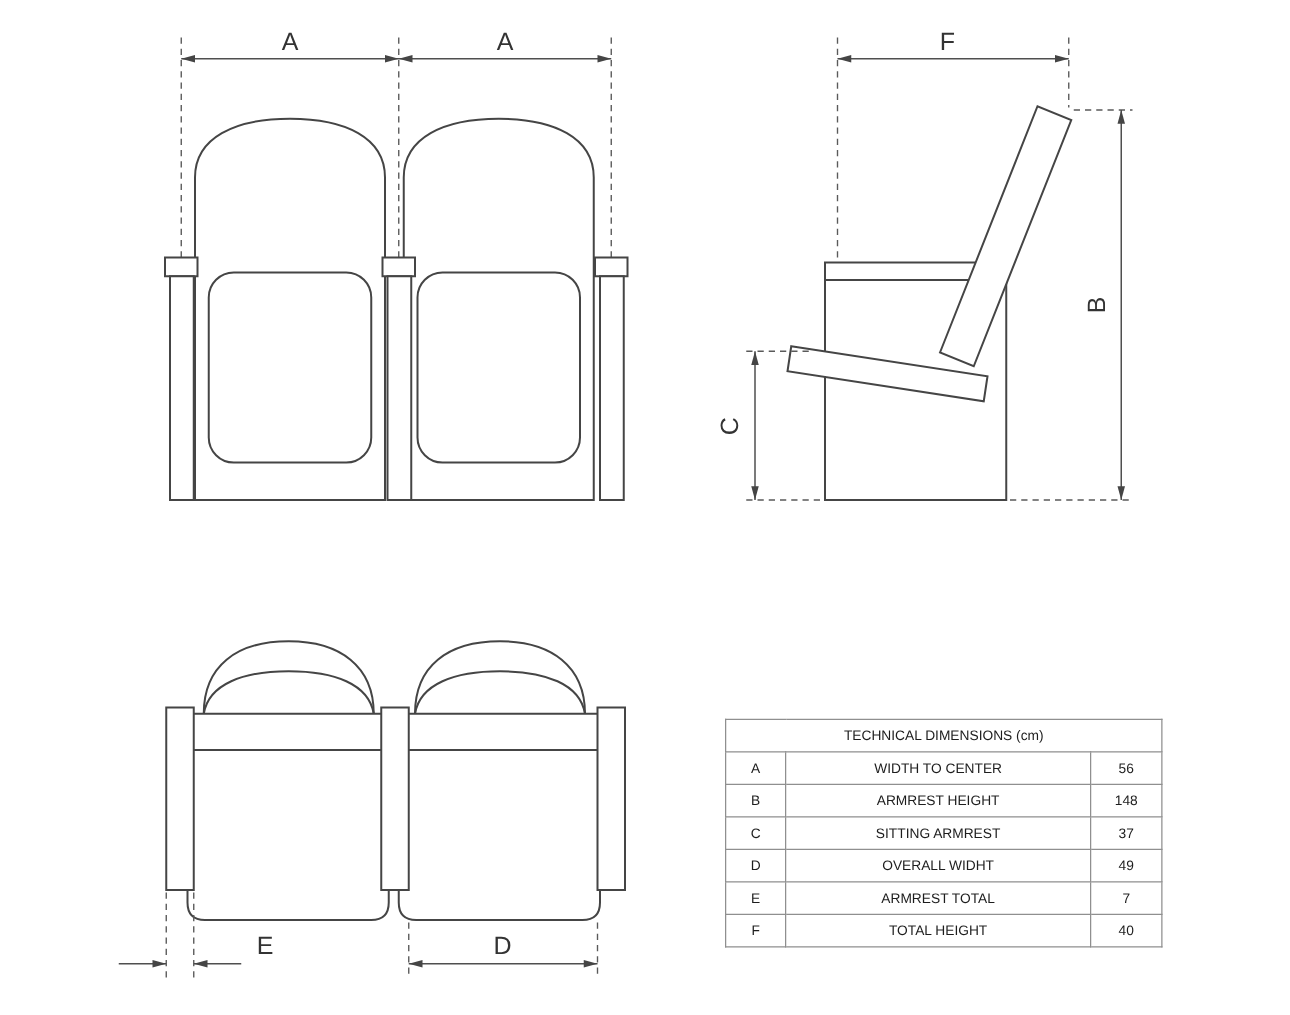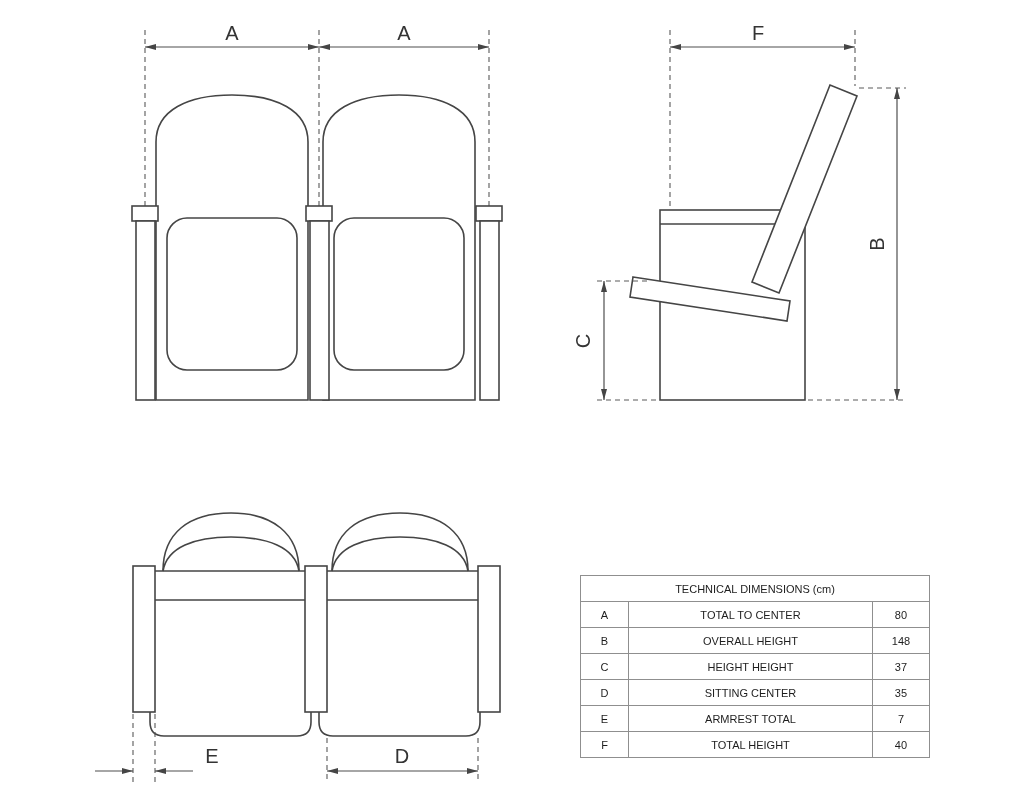--- a/index.html
+++ b/index.html
@@ -144,37 +144,37 @@
         <col class="col-key">
         <col>
         <col class="col-val">
       </colgroup>
     <tbody>
       <tr>
         <th colspan="3">TECHNICAL DIMENSIONS (cm)</th>
       </tr>
       <tr>
         <td>A</td>
-        <td>TOTAL TO CENTER</td>
-        <td>80</td>
+        <td>WIDTH TO CENTER</td>
+        <td>56</td>
       </tr>
       <tr>
         <td>B</td>
-        <td>OVERALL HEIGHT</td>
+        <td>ARMREST HEIGHT</td>
         <td>148</td>
       </tr>
       <tr>
         <td>C</td>
-        <td>HEIGHT HEIGHT</td>
+        <td>SITTING ARMREST</td>
         <td>37</td>
       </tr>
       <tr>
         <td>D</td>
-        <td>SITTING CENTER</td>
-        <td>35</td>
+        <td>OVERALL WIDHT</td>
+        <td>49</td>
       </tr>
       <tr>
         <td>E</td>
         <td>ARMREST TOTAL</td>
         <td>7</td>
       </tr>
       <tr>
         <td>F</td>
         <td>TOTAL HEIGHT</td>
         <td>40</td>

